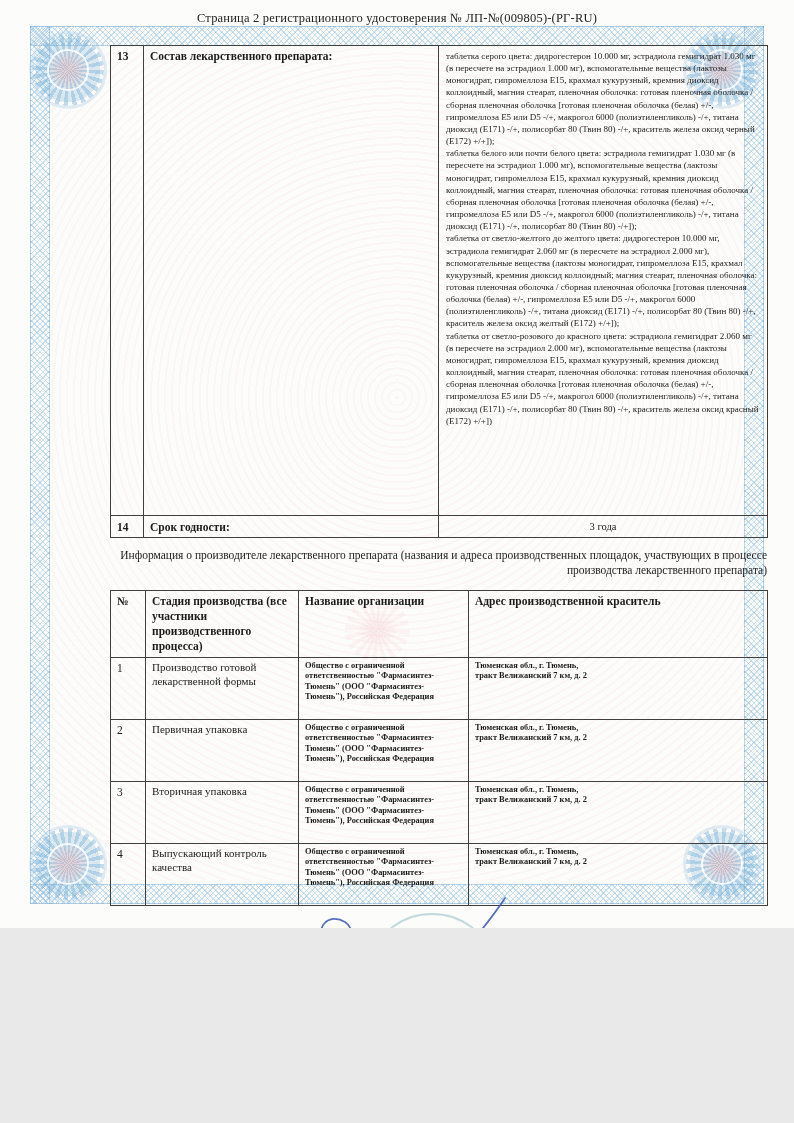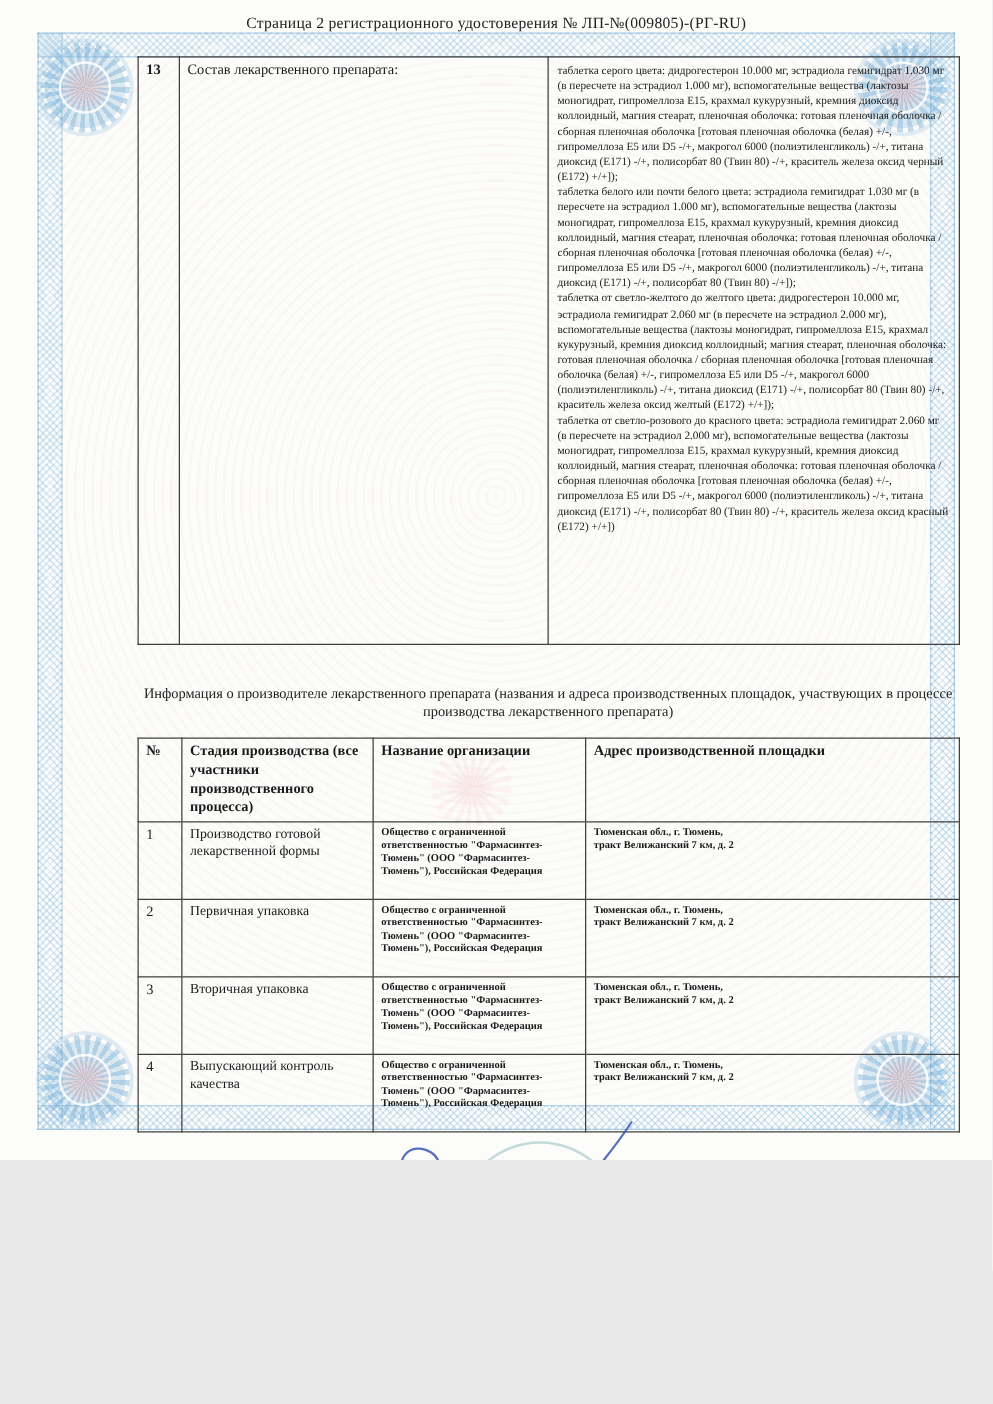--- a/index.html
+++ b/index.html
@@ -34,25 +34,25 @@
       repeating-conic-gradient(rgba(238,150,160,.20) 0deg 9deg, rgba(255,255,255,0) 9deg 18deg);}
   
   .doc-header{position:absolute;top:11px;left:0;width:100%;text-align:center;font-size:12.5px;letter-spacing:.2px;color:#222;}
   
   table{border-collapse:collapse;table-layout:fixed;padding-left:36px;}
   td,th{border:1px solid #3f3f3f;vertical-align:top;padding:3px 6px;font-size:11.5px;line-height:14px;}
   .t1{position:absolute;left:110px;top:45px;width:657px;}
   .t1 .r13 td{height:470px;}
   .t1 .r14 td{height:22px;padding-top:4px;}
   .num{font-weight:bold;}
-  .lbl{font-weight:normal;}
+  .lbl{font-weight:bold;}
   .comp{padding:4px 7px;margin-left:15px;}
   .cpara{font-size:9px;line-height:12.15px;color:#222;}
   .center{text-align:center;font-size:10.5px;}
-  .intro{position:absolute;left:110px;top:548px;width:657px;text-align:center;font-size:11.5px;line-height:14.5px;color:#222;}
+  .intro{position:absolute;left:110px;top:548px;width:657px;text-align:right;font-size:11.5px;line-height:14.5px;color:#222;}
   .t2{position:absolute;left:110px;top:590px;width:657px;}
   .t2 th{text-align:left;font-weight:bold;height:66px;line-height:15px;}
   .t2 td{height:62px;}
   .small{font-size:8.4px;line-height:10.4px;font-weight:bold;}
   .stage{font-size:11px;line-height:13.5px;margin-left:32px;}
   
   .official-title{position:absolute;left:120px;top:948px;font-weight:normal;font-size:13.5px;}
   .official-name{position:absolute;left:607px;top:948px;font-weight:normal;font-size:13.5px;}
   .sig-line{position:absolute;left:352px;top:958px;width:192px;height:1px;background:#6a6a6a;}
   .sig-caption{position:absolute;left:330px;top:976px;width:200px;text-align:center;font-size:11px;}
@@ -88,38 +88,43 @@
         <tr class="r13">
       <td class="num">13</td>
       <td class="lbl">Состав лекарственного препарата:</td>
       <td class="comp">
         <div class="cpara">таблетка серого цвета: дидрогестерон 10.000 мг, эстрадиола гемигидрат 1.030 мг (в пересчете на эстрадиол 1.000 мг), вспомогательные вещества (лактозы моногидрат, гипромеллоза Е15, крахмал кукурузный, кремния диоксид коллоидный, магния стеарат, пленочная оболочка: готовая пленочная оболочка / сборная пленочная оболочка [готовая пленочная оболочка (белая) +/-, гипромеллоза Е5 или D5 -/+, макрогол 6000 (полиэтиленгликоль) -/+, титана диоксид (Е171) -/+, полисорбат 80 (Твин 80) -/+, краситель железа оксид черный (Е172) +/+]);</div>
         <div class="cpara">таблетка белого или почти белого цвета: эстрадиола гемигидрат 1.030 мг (в пересчете на эстрадиол 1.000 мг), вспомогательные вещества (лактозы моногидрат, гипромеллоза Е15, крахмал кукурузный, кремния диоксид коллоидный, магния стеарат, пленочная оболочка: готовая пленочная оболочка / сборная пленочная оболочка [готовая пленочная оболочка (белая) +/-, гипромеллоза Е5 или D5 -/+, макрогол 6000 (полиэтиленгликоль) -/+, титана диоксид (Е171) -/+, полисорбат 80 (Твин 80) -/+]);</div>
         <div class="cpara">таблетка от светло-желтого до желтого цвета: дидрогестерон 10.000 мг, эстрадиола гемигидрат 2.060 мг (в пересчете на эстрадиол 2.000 мг), вспомогательные вещества (лактозы моногидрат, гипромеллоза Е15, крахмал кукурузный, кремния диоксид коллоидный; магния стеарат, пленочная оболочка: готовая пленочная оболочка / сборная пленочная оболочка [готовая пленочная оболочка (белая) +/-, гипромеллоза Е5 или D5 -/+, макрогол 6000 (полиэтиленгликоль) -/+, титана диоксид (Е171) -/+, полисорбат 80 (Твин 80) -/+, краситель железа оксид желтый (Е172) +/+]);</div>
         <div class="cpara">таблетка от светло-розового до красного цвета: эстрадиола гемигидрат 2.060 мг (в пересчете на эстрадиол 2.000 мг), вспомогательные вещества (лактозы моногидрат, гипромеллоза Е15, крахмал кукурузный, кремния диоксид коллоидный, магния стеарат, пленочная оболочка: готовая пленочная оболочка / сборная пленочная оболочка [готовая пленочная оболочка (белая) +/-, гипромеллоза Е5 или D5 -/+, макрогол 6000 (полиэтиленгликоль) -/+, титана диоксид (Е171) -/+, полисорбат 80 (Твин 80) -/+, краситель железа оксид красный (Е172) +/+])</div>
       </td>
     </tr>
+    <tr class="r14">
+      <td class="num">14</td>
+      <td class="lbl">Срок годности:</td>
+      <td class="center">3 года</td>
+    </tr>
   </tbody>
     </table>
 
   <div class="intro">Информация о производителе лекарственного препарата (названия и адреса производственных площадок, участвующих в процессе производства лекарственного препарата)</div>
 
   <table class="t2">
     <colgroup>
         <col style="width:35px">
         <col style="width:153px">
         <col style="width:170px">
         <col style="width:299px">
       </colgroup>
     <tbody>
         <tr>
       <th>№</th>
       <th>Стадия производства (все участники производственного процесса)</th>
       <th>Название организации</th>
-      <th>Адрес производственной площадки</th>
+      <th>Адрес производственной краситель</th>
     </tr>
     <tr>
       <td>1</td>
       <td class="stage">Производство готовой лекарственной формы</td>
       <td class="small">Общество с ограниченной ответственностью "Фармасинтез-Тюмень" (ООО "Фармасинтез-Тюмень"), Российская Федерация</td>
       <td class="small">
         <div>Тюменская обл., г. Тюмень,</div>
         <div>тракт Велижанский 7 км, д. 2</div>
       </td>
     </tr>

